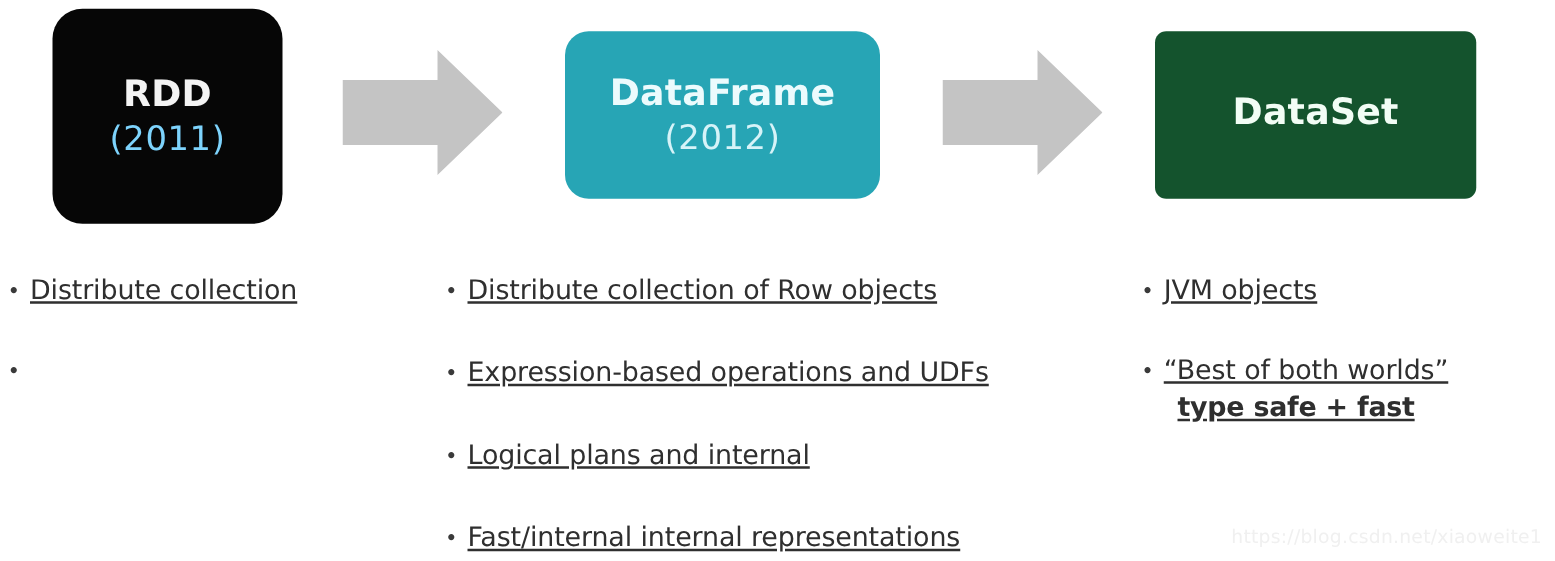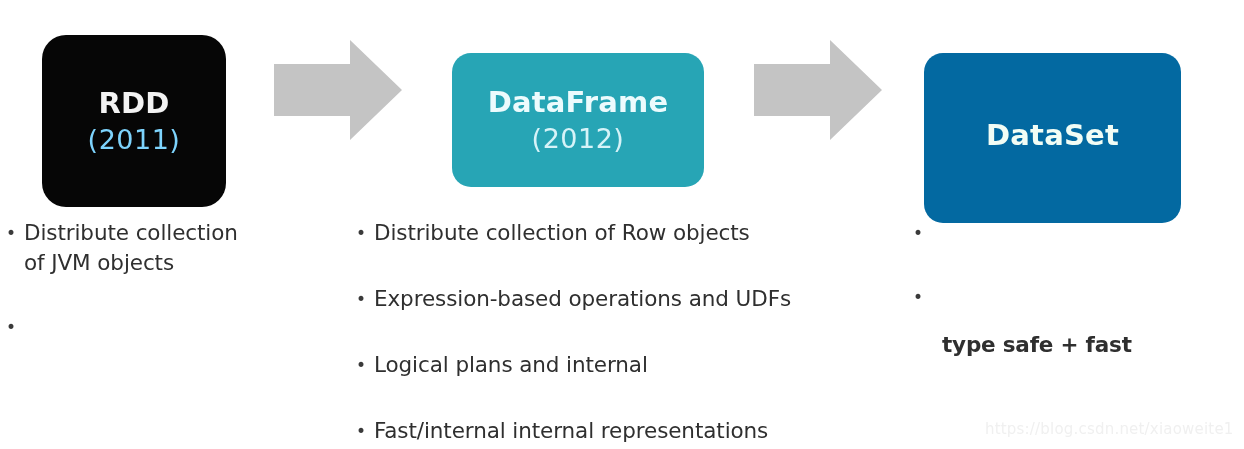--- a/index.html
+++ b/index.html
@@ -25,21 +25,20 @@
   
   .stage-box {
     position: absolute;
     display: flex;
     flex-direction: column;
     align-items: center;
     justify-content: center;
     box-sizing: border-box;
     text-align: left;
     line-height: 1.15;
-    margin-top: 28px;
   }
   .stage-box .stage-title {
     font-size: 29px;
     font-weight: 600;
     letter-spacing: 0.2px;
     margin-bottom: 4px;
   }
   .stage-box .stage-year {
     font-size: 27px;
     font-weight: 400;
@@ -65,23 +64,23 @@
     border-radius: 19px;
     background: #27a5b5;
   }
   #box-dataframe .stage-title { color: #ecfbfd; }
   #box-dataframe .stage-year  { color: #d6f3f8; }
 
   #box-dataset {
     left: 924px;
     top: 25px;
     width: 257px;
-    height: 170px;
-    border-radius: 19px;
-    background: #0369a1;
+    height: 134px;
+    border-radius: 9px;
+    background: #14532d;
   }
   #box-dataset .stage-title { color: #f2fdf5; }
   #box-dataset .stage-year  { color: #ddf6e4; }
 
   
   .arrow {
     position: absolute;
     top: 38px;
     width: 128px;
     height: 104px;
@@ -110,28 +109,28 @@
     line-height: 30px;
     color: #3a3a3a;
     text-align: left;
   }
   .bullet-text {
     flex: 1 1 auto;
     font-size: 21.5px;
     line-height: 30px;
     color: #2f2f2f;
     letter-spacing: -0.1px;
+    text-decoration: underline;
   }
   .bullet-text .line-2 { display: block; }
   .bullet-text .line-bold {
     display: block;
     font-weight: 700;
     padding-left: 11px;
     letter-spacing: -0.2px;
-    margin-top: 48px;
   }
 
   
   #col-rdd .bullet-item       { margin-bottom: 34px; }
   #col-dataframe .bullet-item { margin-bottom: 36px; }
   #col-dataset .bullet-item   { margin-bottom: 34px; }
   .bullet-item:last-child     { margin-bottom: 0; }
 
   
   #watermark {
@@ -171,21 +170,20 @@
   <svg class="arrow" id="arrow-2" viewBox="0 0 128 104" aria-hidden="true">
     <polygon points="0,26 76,26 76,2 128,52 76,102 76,78 0,78" fill="#c4c4c4"></polygon>
   </svg>
 
   <div class="bullet-col" id="col-rdd">
 
     <div class="bullet-item">
       <span class="bullet-dot">•</span>
       <span class="bullet-text">
         <span>Distribute collection</span>
-        <span class="line-2">of JVM objects</span>
       </span>
     </div>
 
     <div class="bullet-item">
       <span class="bullet-dot">•</span>
       <span class="bullet-text">
       </span>
     </div>
 
   </div>
@@ -212,26 +210,28 @@
       <span class="bullet-text">Fast/internal internal representations</span>
     </div>
 
   </div>
 
   <div class="bullet-col" id="col-dataset">
 
     <div class="bullet-item">
       <span class="bullet-dot">•</span>
       <span class="bullet-text">
-      </span>
-    </div>
-
-    <div class="bullet-item">
-      <span class="bullet-dot">•</span>
-      <span class="bullet-text">
+        <span class="line-2">JVM objects</span>
+      </span>
+    </div>
+
+    <div class="bullet-item">
+      <span class="bullet-dot">•</span>
+      <span class="bullet-text">
+        <span>“Best of both worlds”</span>
         <span class="line-bold">type safe + fast</span>
       </span>
     </div>
 
   </div>
 
   <div id="watermark">https://blog.csdn.net/xiaoweite1</div>
 
 </div>
 

